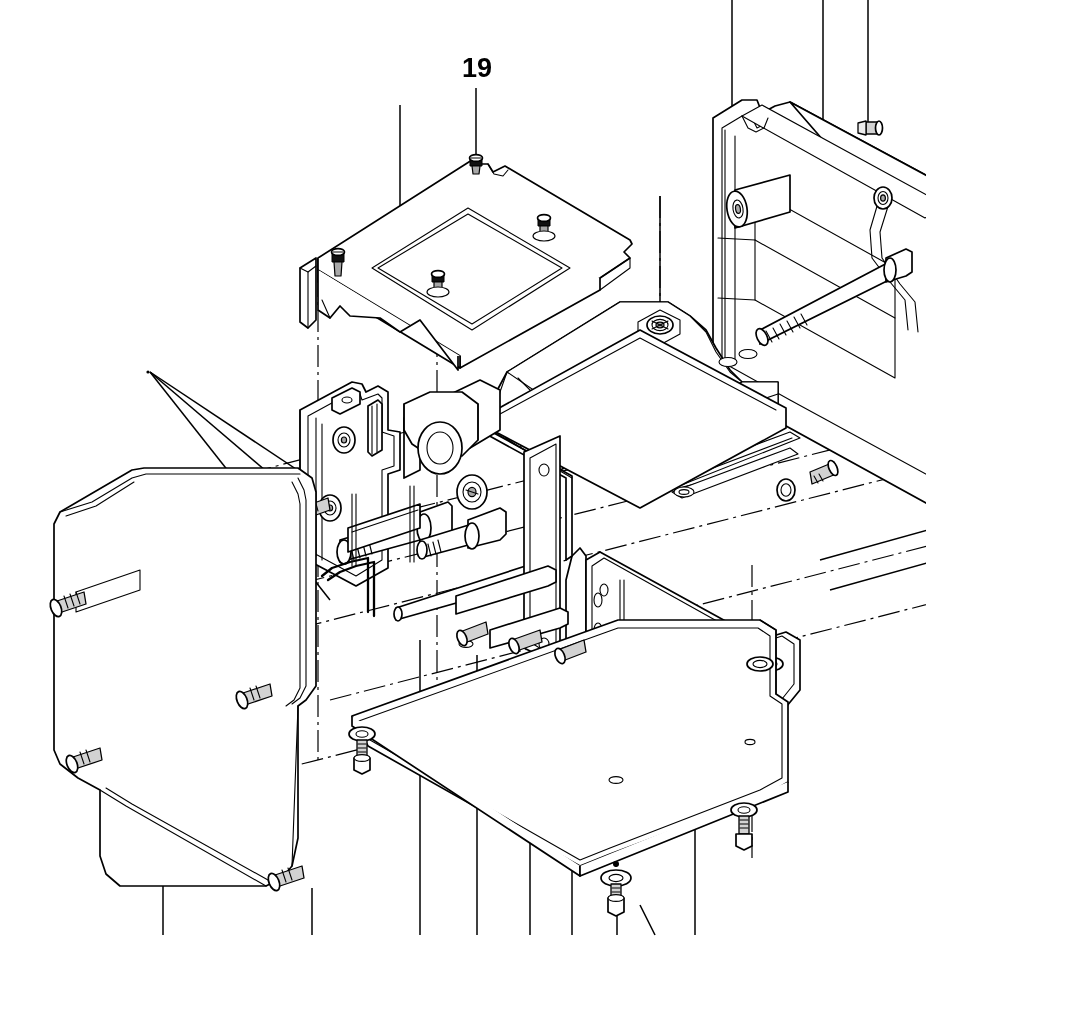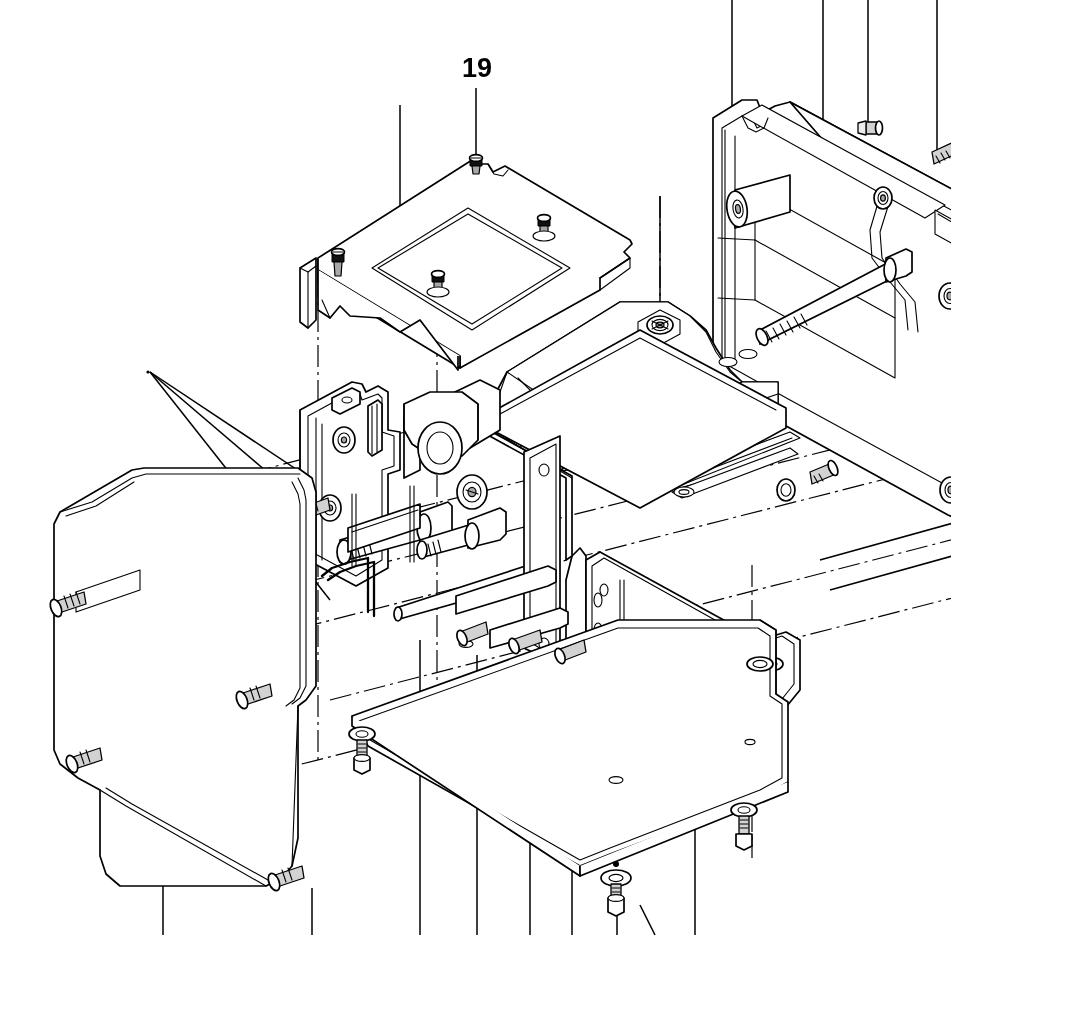--- a/index.html
+++ b/index.html
@@ -10,21 +10,20 @@
   }
   body {
     font-family: "Liberation Sans", sans-serif;
   }
   #page {
     position: relative;
     width: 926px;
     height: 1032px;
     background: #ffffff;
     overflow: hidden;
-    padding-left: 25px;
   }
   #drawing {
     position: absolute;
     left: 0;
     top: 0;
     width: 1088px;
     height: 1032px;
     display: block;
   }
   .callout-num {

